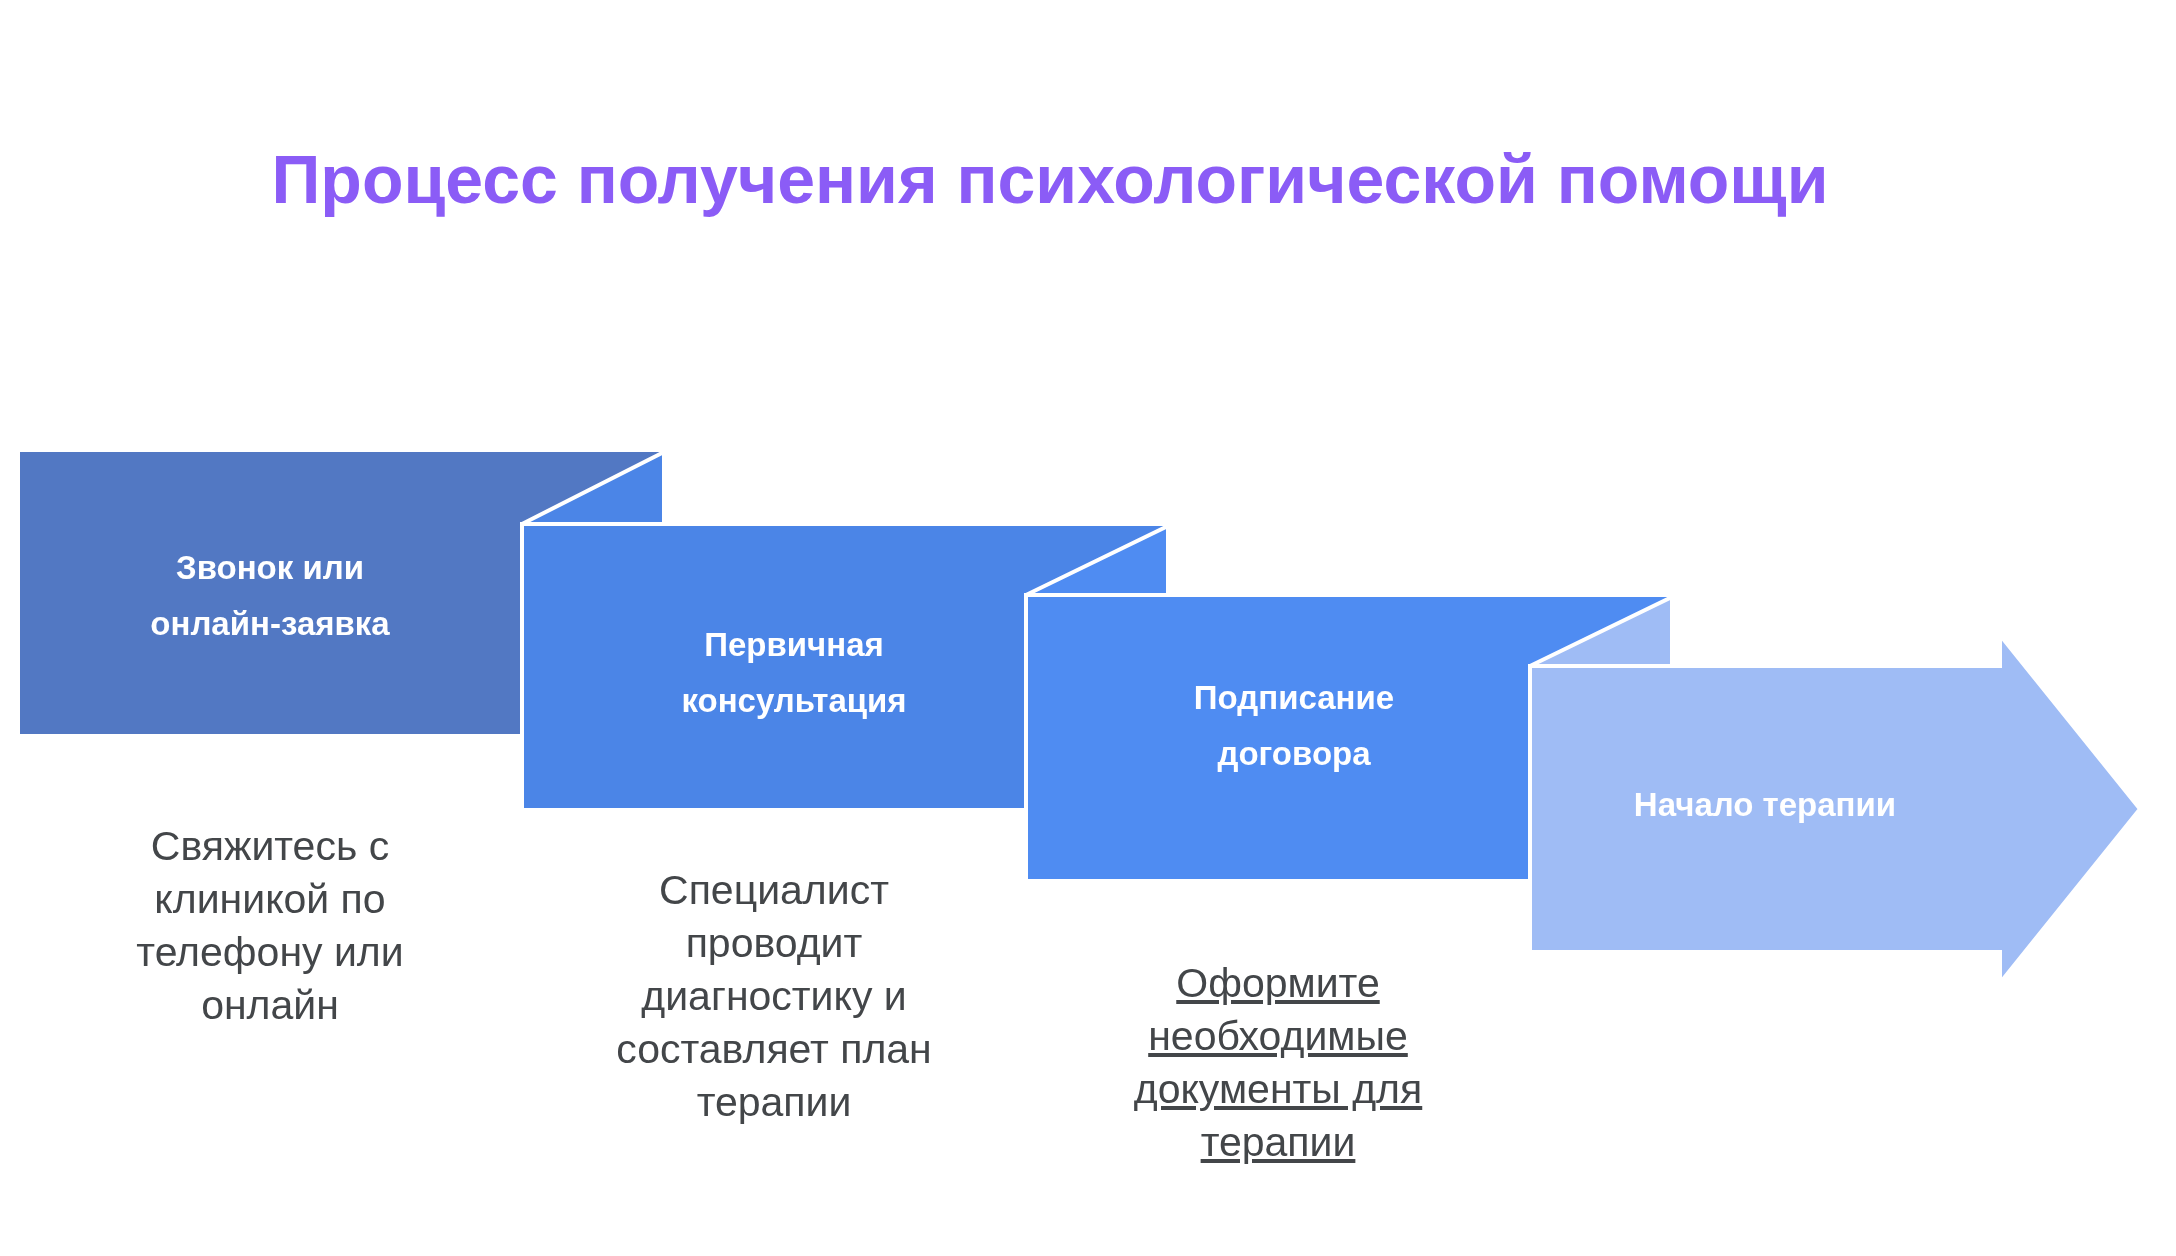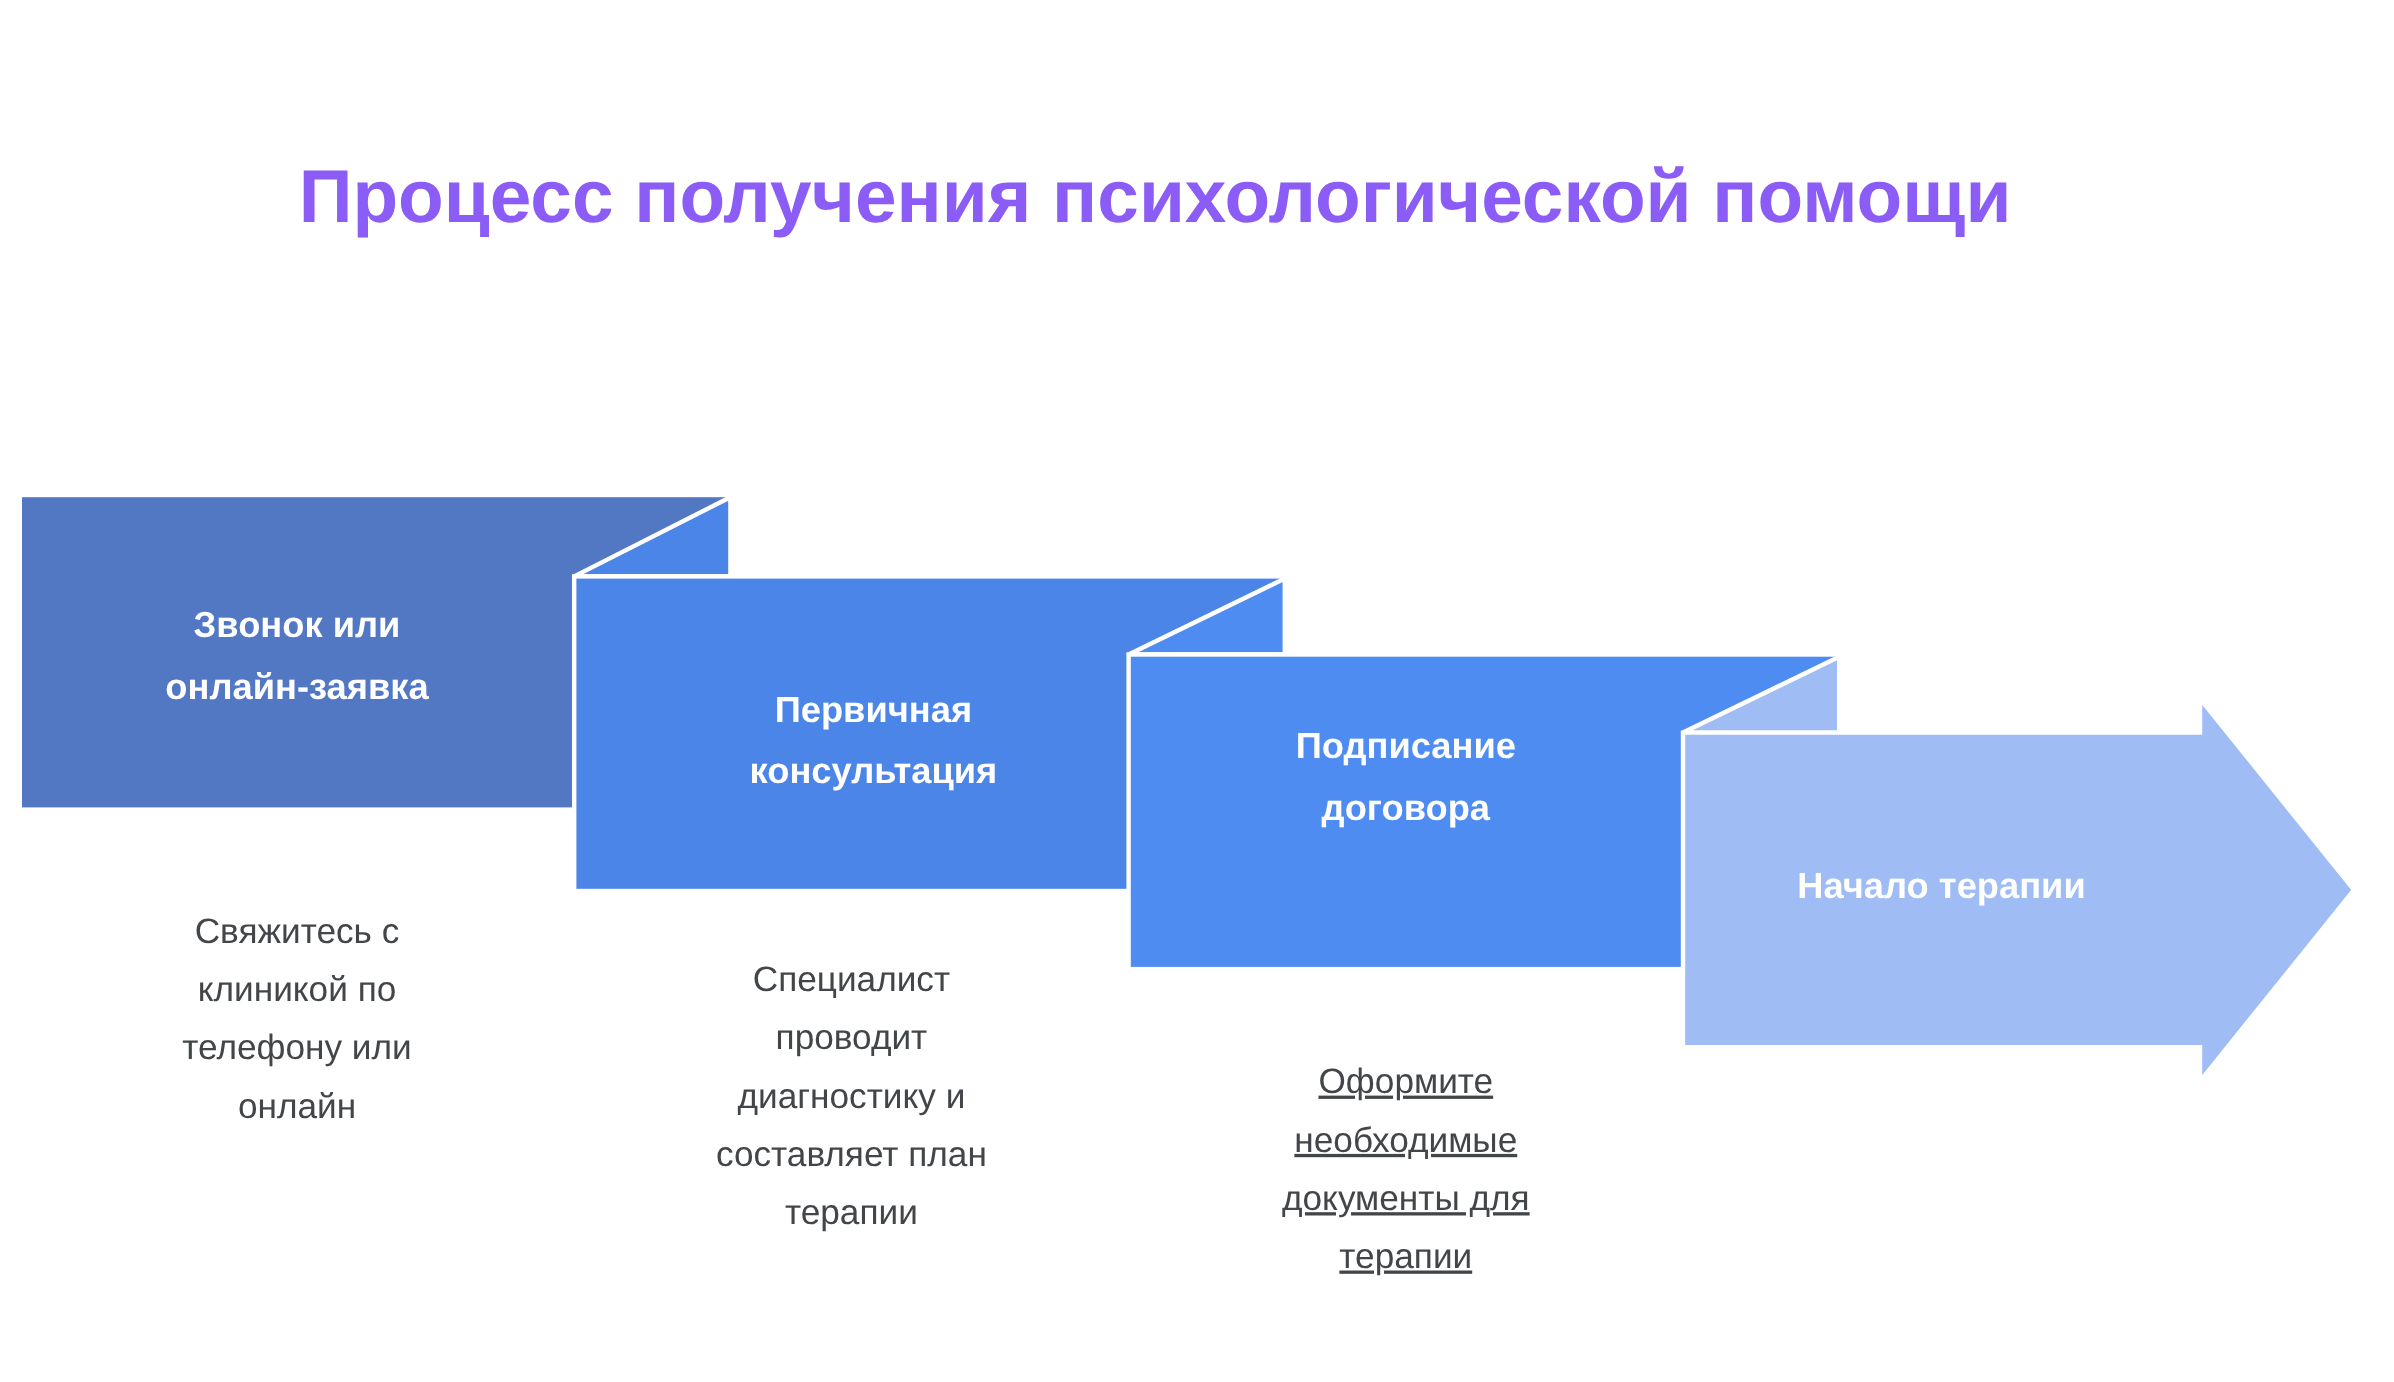--- a/index.html
+++ b/index.html
@@ -41,29 +41,29 @@
     font-size: 33px;
     font-weight: bold;
     color: #ffffff;
     line-height: 56px;
     white-space: pre-line;
   }
   .step-desc {
     position: absolute;
     width: 500px;
     text-align: center;
-    font-size: 32px;
+    font-size: 41px;
     font-weight: normal;
     color: #434649;
     line-height: 53px;
     white-space: pre-line;
   }
   .lbl-1 { left: 20px;   top: 540px; }
   .lbl-2 { left: 524px;  top: 617px; margin-left: 20px; }
-  .lbl-3 { left: 1028px; top: 650px; }
+  .lbl-3 { left: 1028px; top: 670px; padding-left: 16px; }
   .lbl-4 { left: 1515px; top: 777px; white-space: nowrap; }
   .desc-1 { left: 20px;   top: 820px; }
   .desc-2 { left: 524px;  top: 864px; }
   .desc-3 { left: 1028px; top: 957px; text-decoration: underline; }
   .desc-4 { left: 1515px; top: 1032px; }
 </style>
 </head>
 <body>
 
 <div class="canvas">

